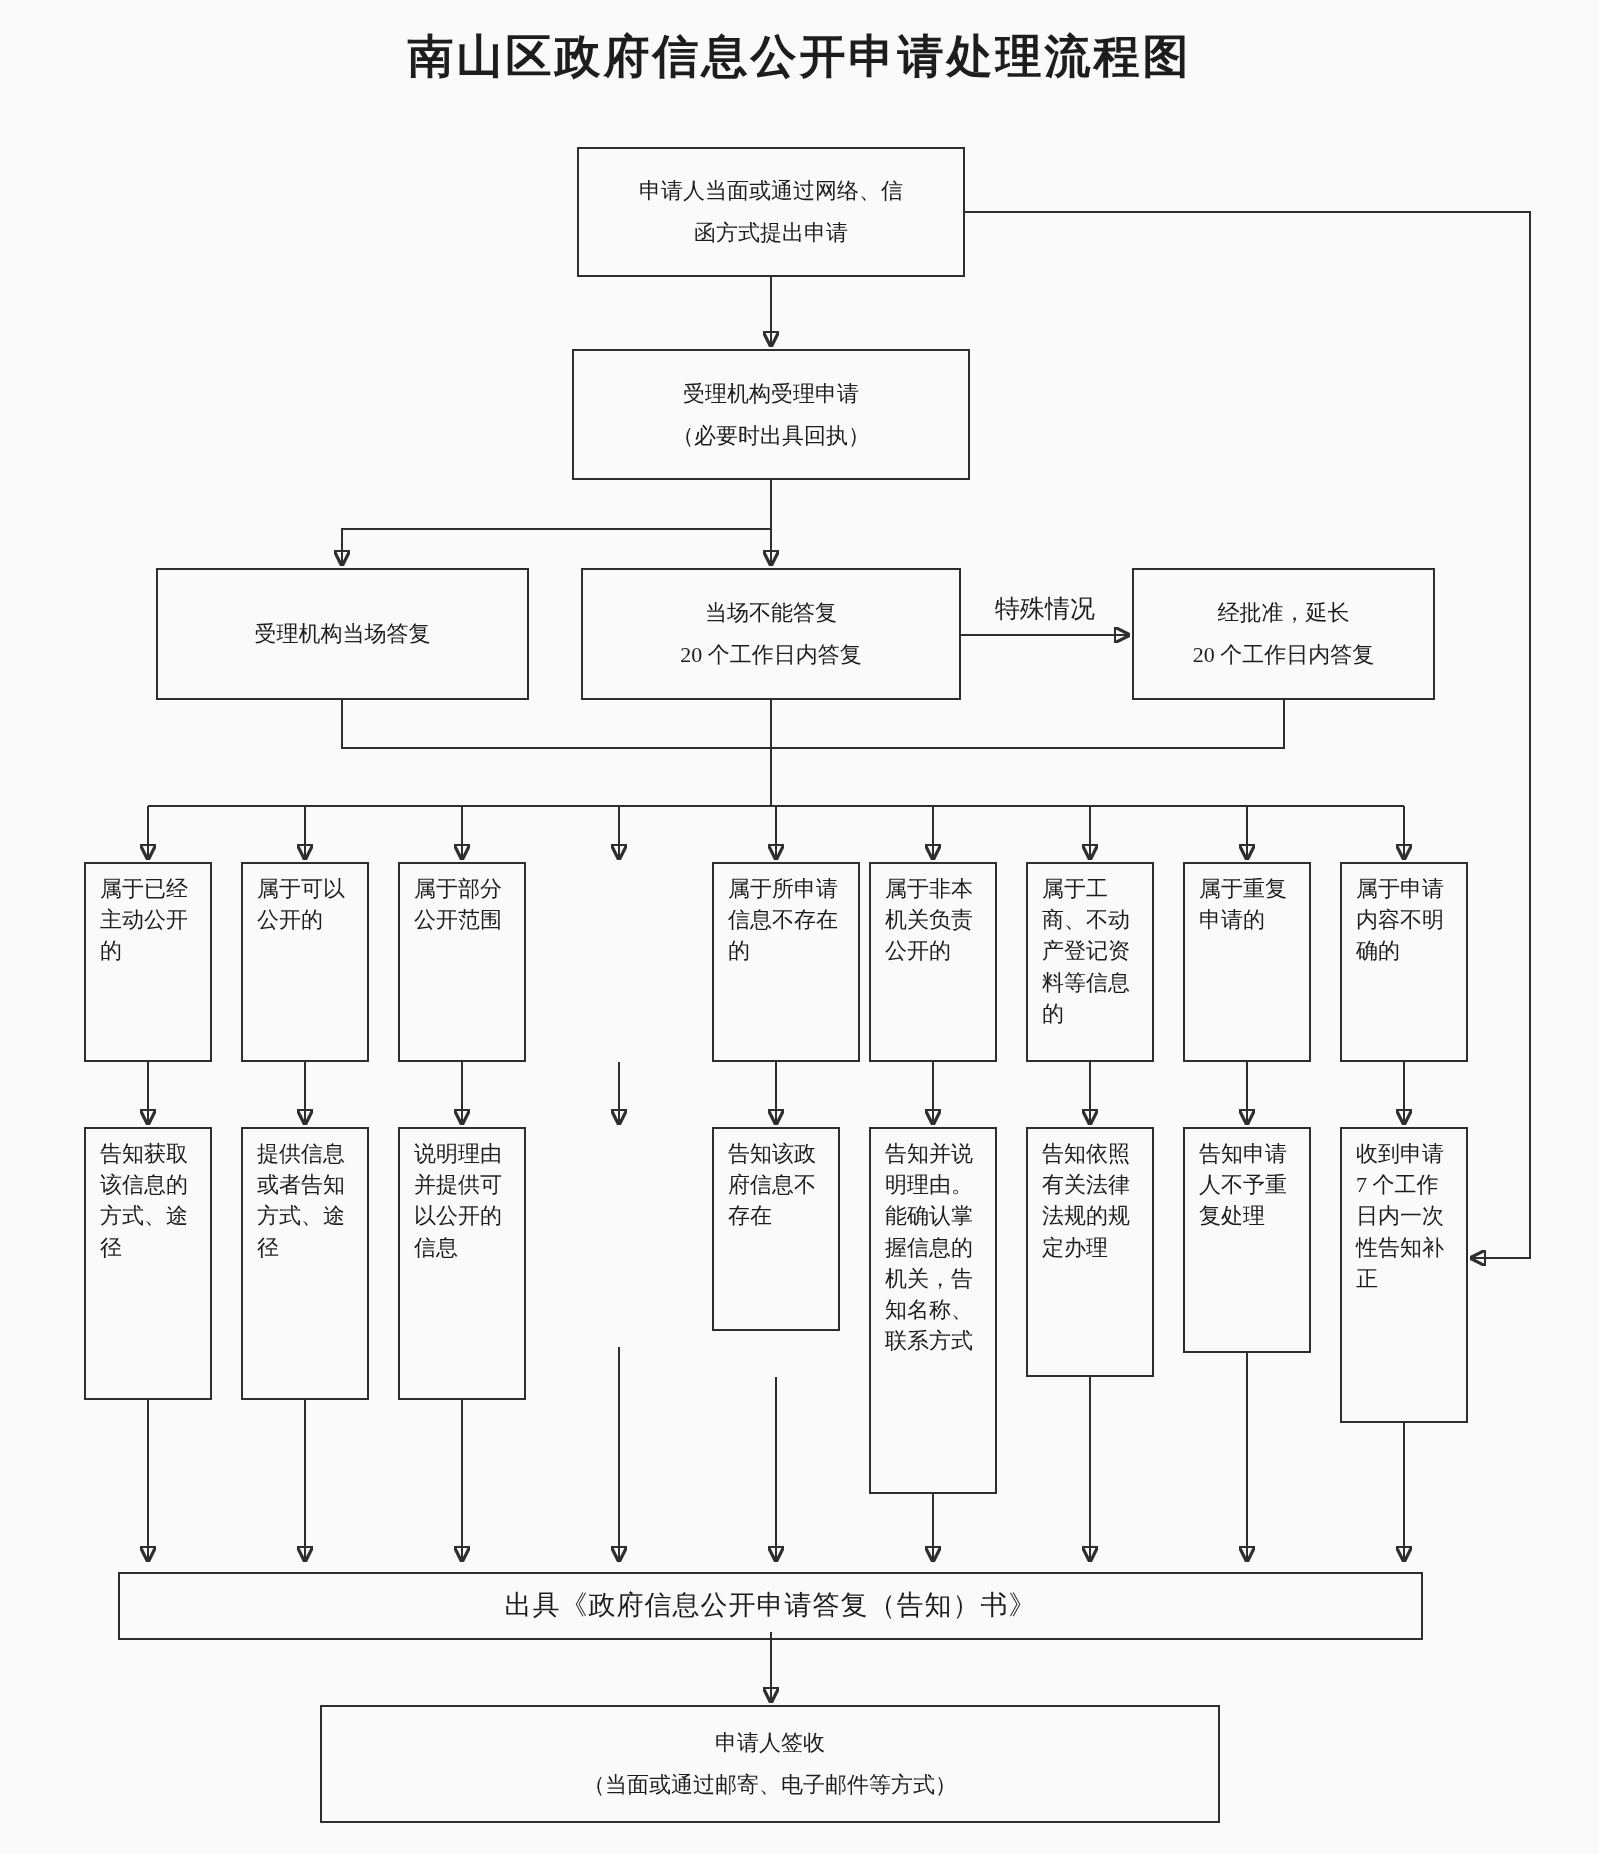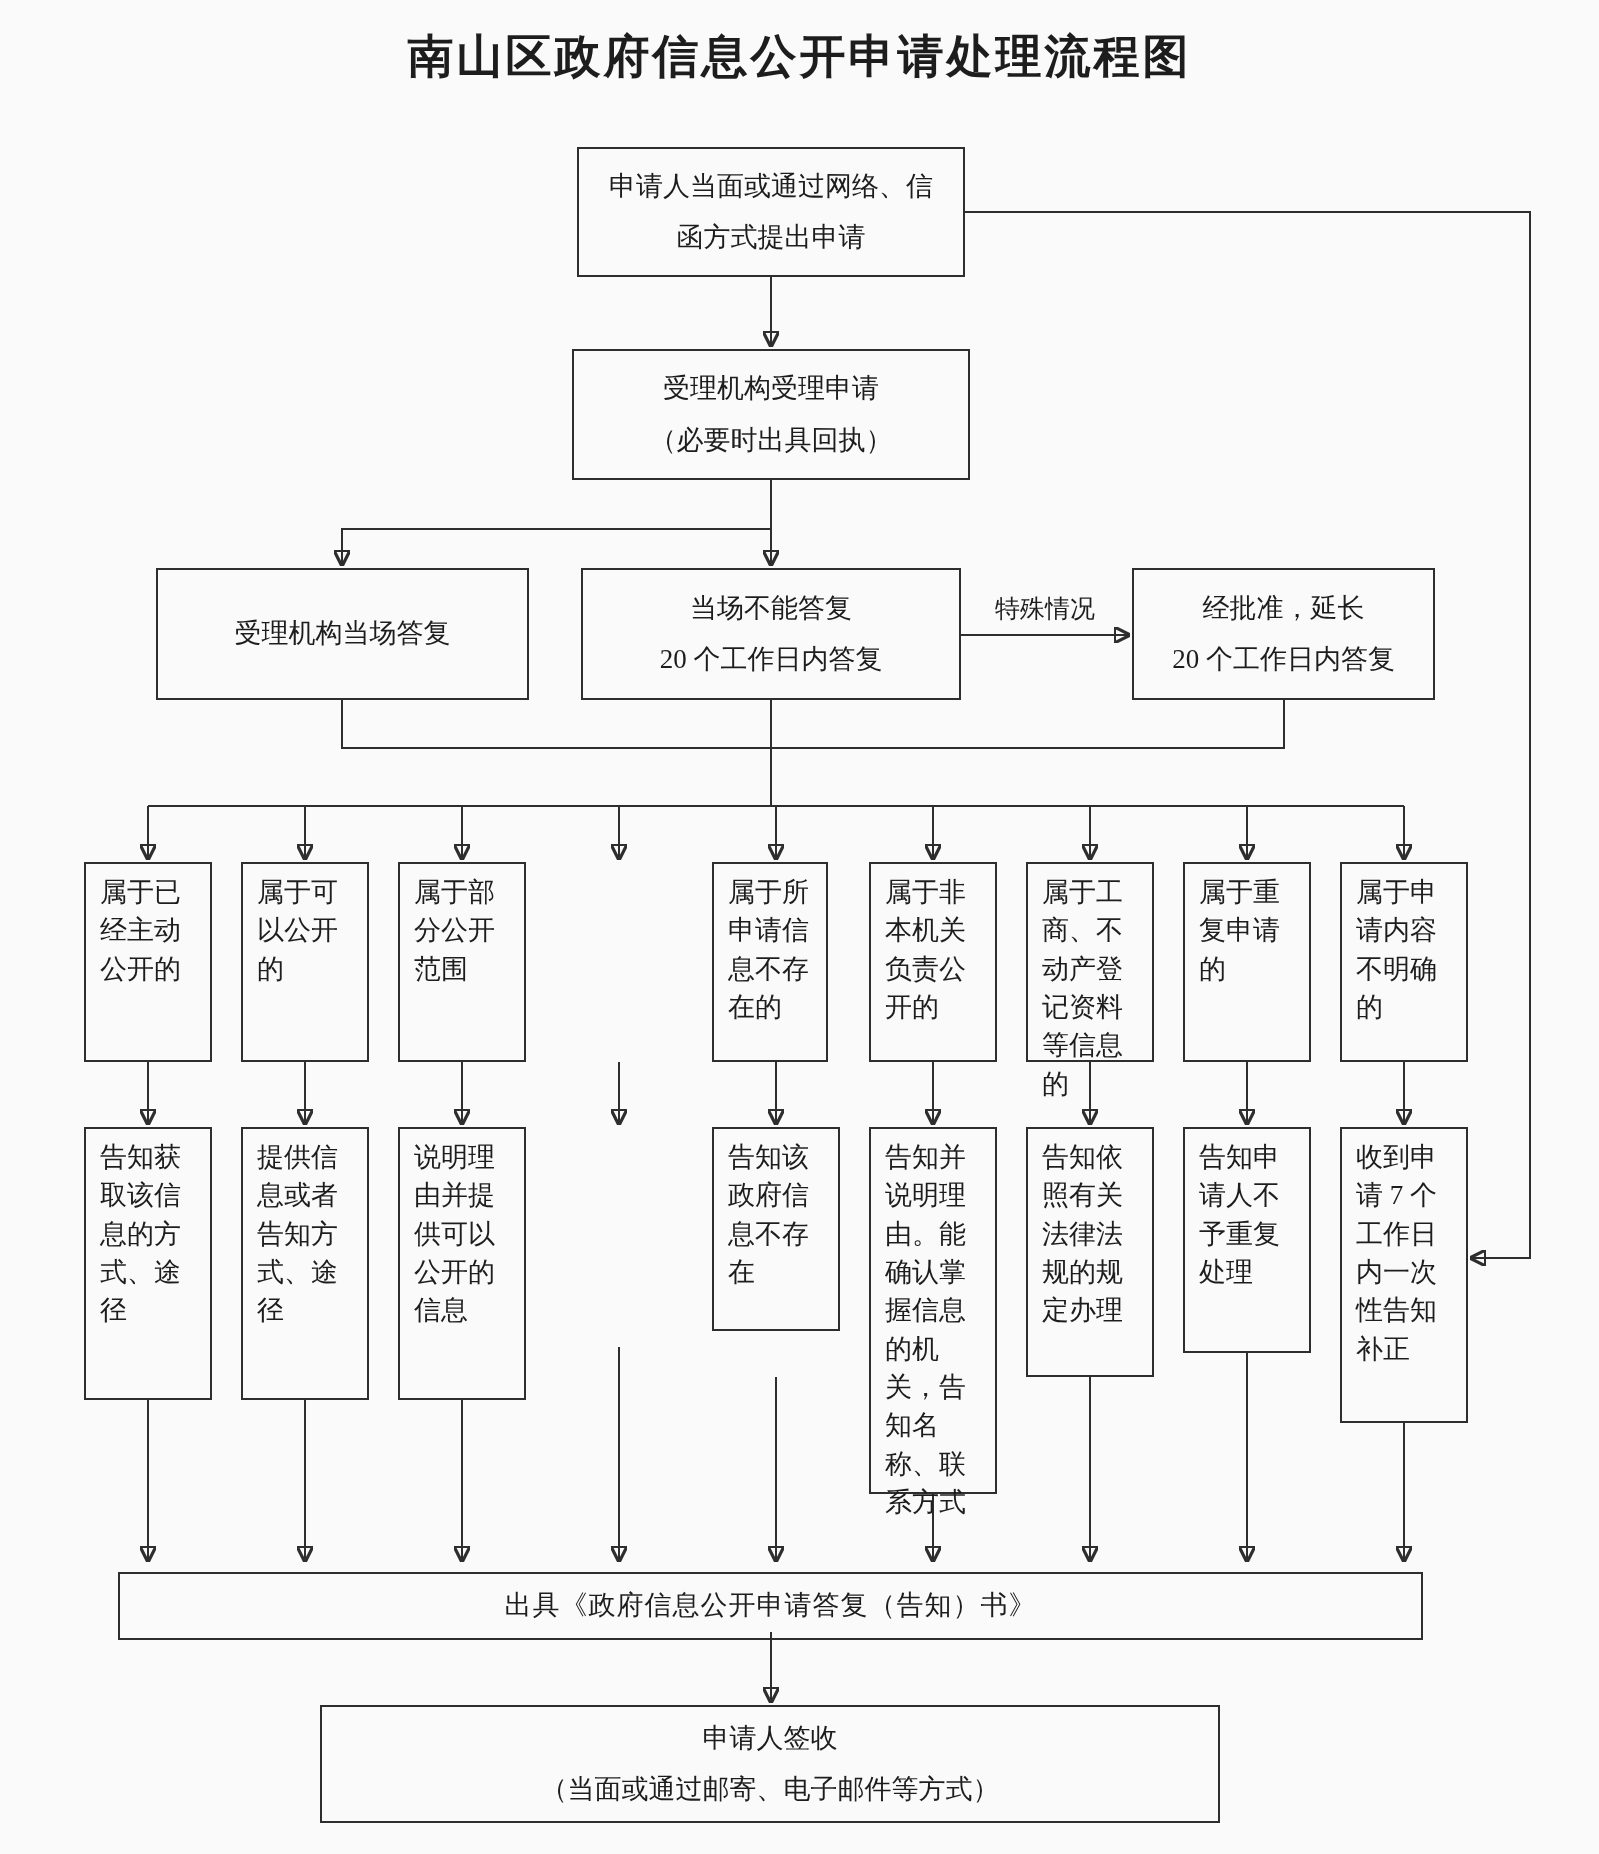--- a/index.html
+++ b/index.html
@@ -3,21 +3,21 @@
 <meta charset="utf-8">
 <style>
   * { margin:0; padding:0; box-sizing:border-box; }
   html,body { background:#f6f5f4; }
   body { font-family:"Liberation Serif","DejaVu Serif",serif; color:#1d1d1d; }
   .canvas { position:relative; width:1599px; height:1854px; background:#fbfafa; overflow:hidden; }
   .connectors { position:absolute; left:0; top:0; }
   .connectors path { stroke:#2e2e2e; stroke-width:2; fill:none; }
   .title { position:absolute; top:26px; left:0; width:100%; text-align:center;
            font-size:46px; font-weight:700; letter-spacing:3px; }
-  .box { position:absolute; border:2px solid #2e2e2e; font-size:27px; background:transparent; }
+  .box { position:absolute; border:2px solid #2e2e2e; font-size:22px; background:transparent; }
   .box.center { display:flex; align-items:center; justify-content:center;
                 text-align:center; white-space:pre-line; line-height:1.9; }
   .box.cell { padding:9px 14px 7px; line-height:1.42; text-align:left; }
   .flow-label { position:absolute; font-size:25px; text-align:center; white-space:nowrap; }
   .big-text { font-size:27px; letter-spacing:1px;margin-top:8px; }
 </style>
 </head>
 <body>
 
 <div class="canvas">
@@ -92,21 +92,21 @@
 20 个工作日内答复</div>
 
   <div class="flow-label" style="left:984px;top:592px;width:122px">特殊情况</div>
 
   <div class="box center" style="left:1132px;top:568px;width:303px;height:132px">经批准，延长
 20 个工作日内答复</div>
 
   <div class="box cell" style="left:84px;top:862px;width:128px;height:200px">属于已经主动公开的</div>
   <div class="box cell" style="left:241px;top:862px;width:128px;height:200px">属于可以公开的</div>
   <div class="box cell" style="left:398px;top:862px;width:128px;height:200px">属于部分公开范围</div>
-  <div class="box cell" style="left:712px;top:862px;width:116px;height:200px">属于所申请信息不存在的</div>
+  <div class="box cell" style="left:712px;top:862px;width:148px;height:200px">属于所申请信息不存在的</div>
   <div class="box cell" style="left:869px;top:862px;width:128px;height:200px">属于非本机关负责公开的</div>
   <div class="box cell" style="left:1026px;top:862px;width:128px;height:200px">属于工商、不动产登记资料等信息的</div>
   <div class="box cell" style="left:1183px;top:862px;width:128px;height:200px">属于重复申请的</div>
   <div class="box cell" style="left:1340px;top:862px;width:128px;height:200px">属于申请内容不明确的</div>
 
   <div class="box cell" style="left:84px;top:1127px;width:128px;height:273px">告知获取该信息的方式、途径</div>
   <div class="box cell" style="left:241px;top:1127px;width:128px;height:273px">提供信息或者告知方式、途径</div>
   <div class="box cell" style="left:398px;top:1127px;width:128px;height:273px">说明理由并提供可以公开的信息</div>
   <div class="box cell" style="left:712px;top:1127px;width:128px;height:204px">告知该政府信息不存在</div>
   <div class="box cell" style="left:869px;top:1127px;width:128px;height:367px">告知并说明理由。能确认掌握信息的机关，告知名称、联系方式</div>

